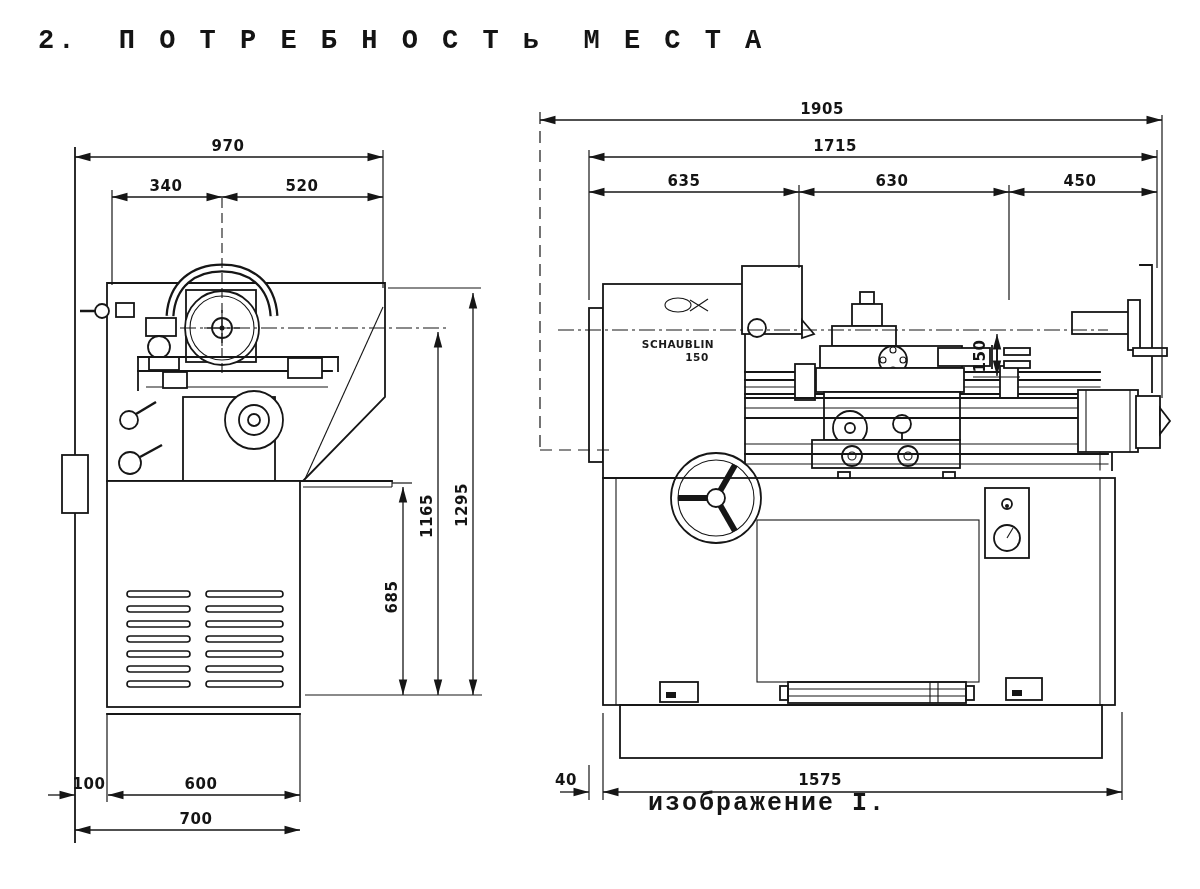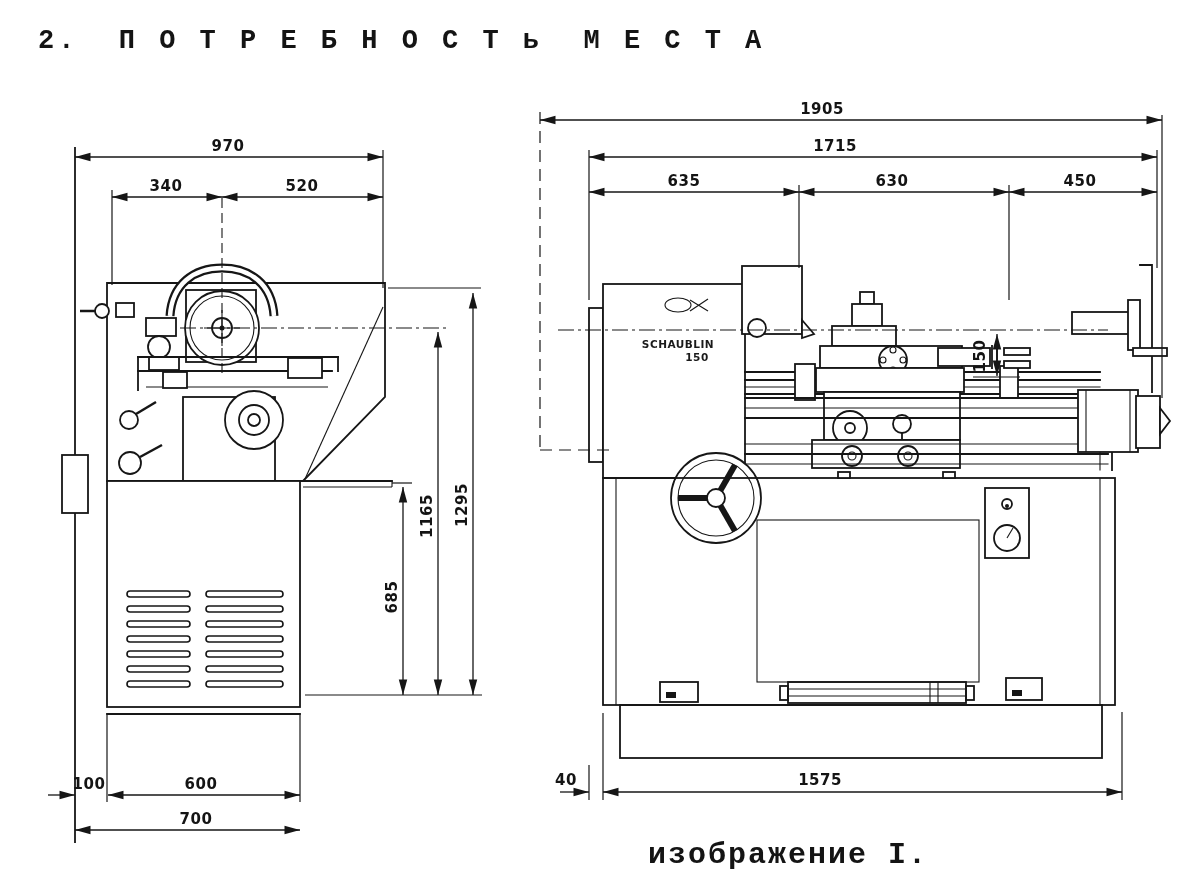--- a/index.html
+++ b/index.html
@@ -1,21 +1,21 @@
 <!DOCTYPE html>
 <html><head>
 <meta charset="utf-8">
 <style>
   html,body{margin:0;padding:0;background:#fff;}
   #page{position:relative;width:1200px;height:889px;background:#fff;overflow:hidden;
         font-family:"Liberation Sans",sans-serif;}
   #title{position:absolute;left:38px;top:26px;font-family:"Liberation Mono",monospace;
          font-weight:700;font-size:27px;letter-spacing:4px;color:#141414;white-space:pre;}
-  #caption{position:absolute;left:648px;top:838px;font-family:"Liberation Mono",monospace;
-         font-weight:700;font-size:30px;letter-spacing:2px;color:#141414;white-space:pre;}
+  #caption{position:absolute;left:648px;top:789px;font-family:"Liberation Mono",monospace;
+         font-weight:700;font-size:25px;letter-spacing:2px;color:#141414;white-space:pre;}
   svg{position:absolute;left:0;top:0;}
   .ml{stroke:#161616;stroke-width:1.8;fill:none;stroke-linecap:square;}
   .mlf{stroke:#161616;stroke-width:1.8;fill:#fff;}
   .thin{stroke:#161616;stroke-width:1.1;fill:none;}
   .el{stroke:#161616;stroke-width:1.2;fill:none;}
   .dl{stroke:#161616;stroke-width:1.3;fill:none;}
   .dimtxt{font-family:"DejaVu Sans",sans-serif;font-size:15px;font-weight:600;fill:#141414;
           text-anchor:middle;letter-spacing:0.5px;}
   .brandtxt{font-family:"DejaVu Sans",sans-serif;font-weight:700;fill:#1a1a1a;text-anchor:middle;
           letter-spacing:0.5px;}

